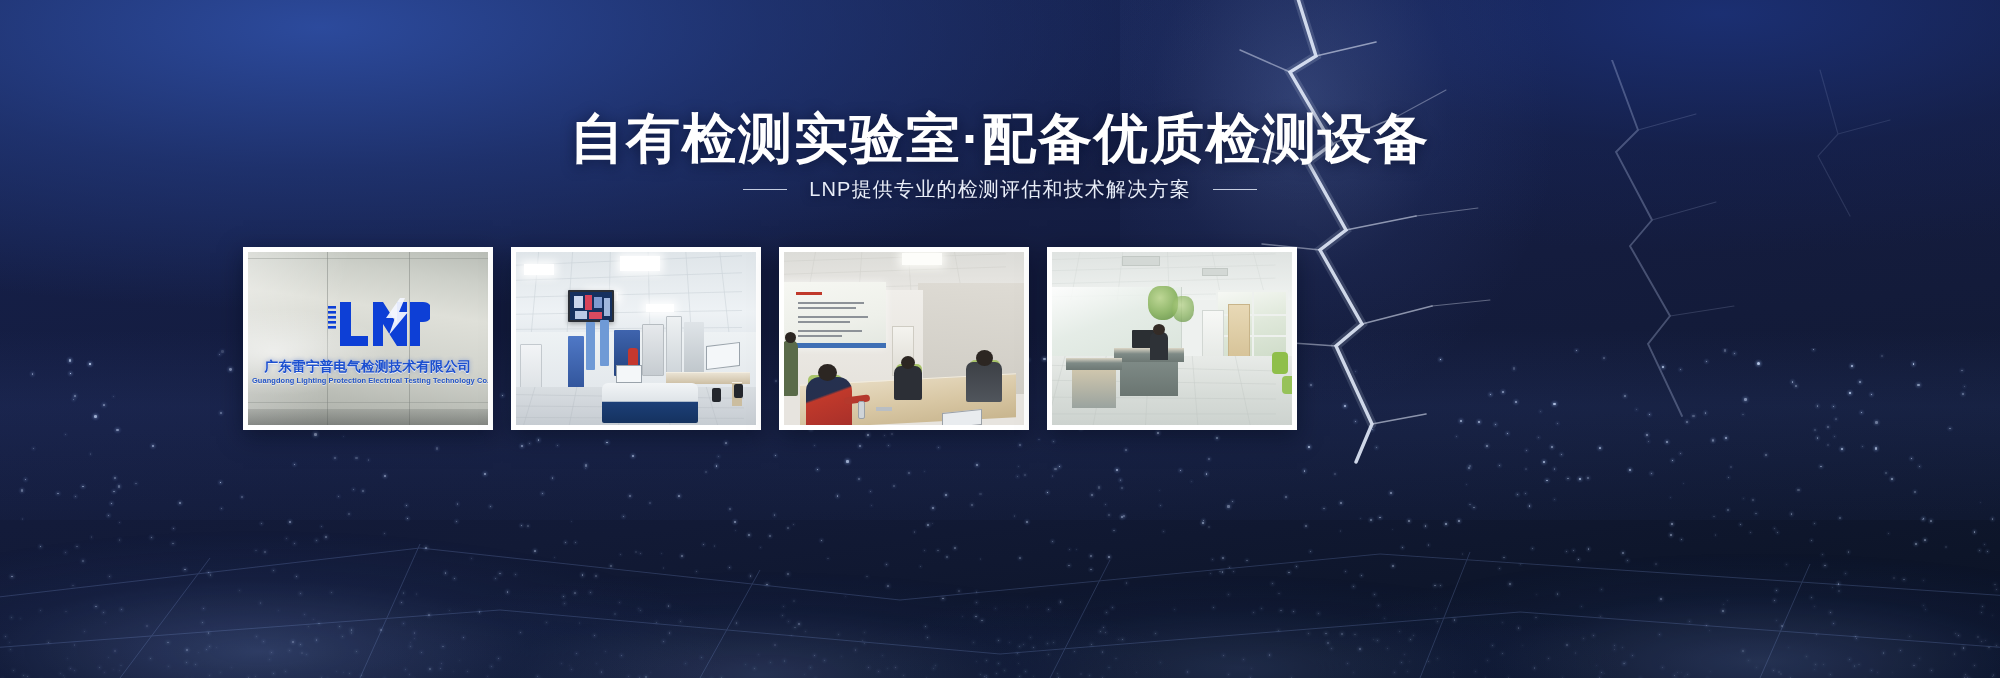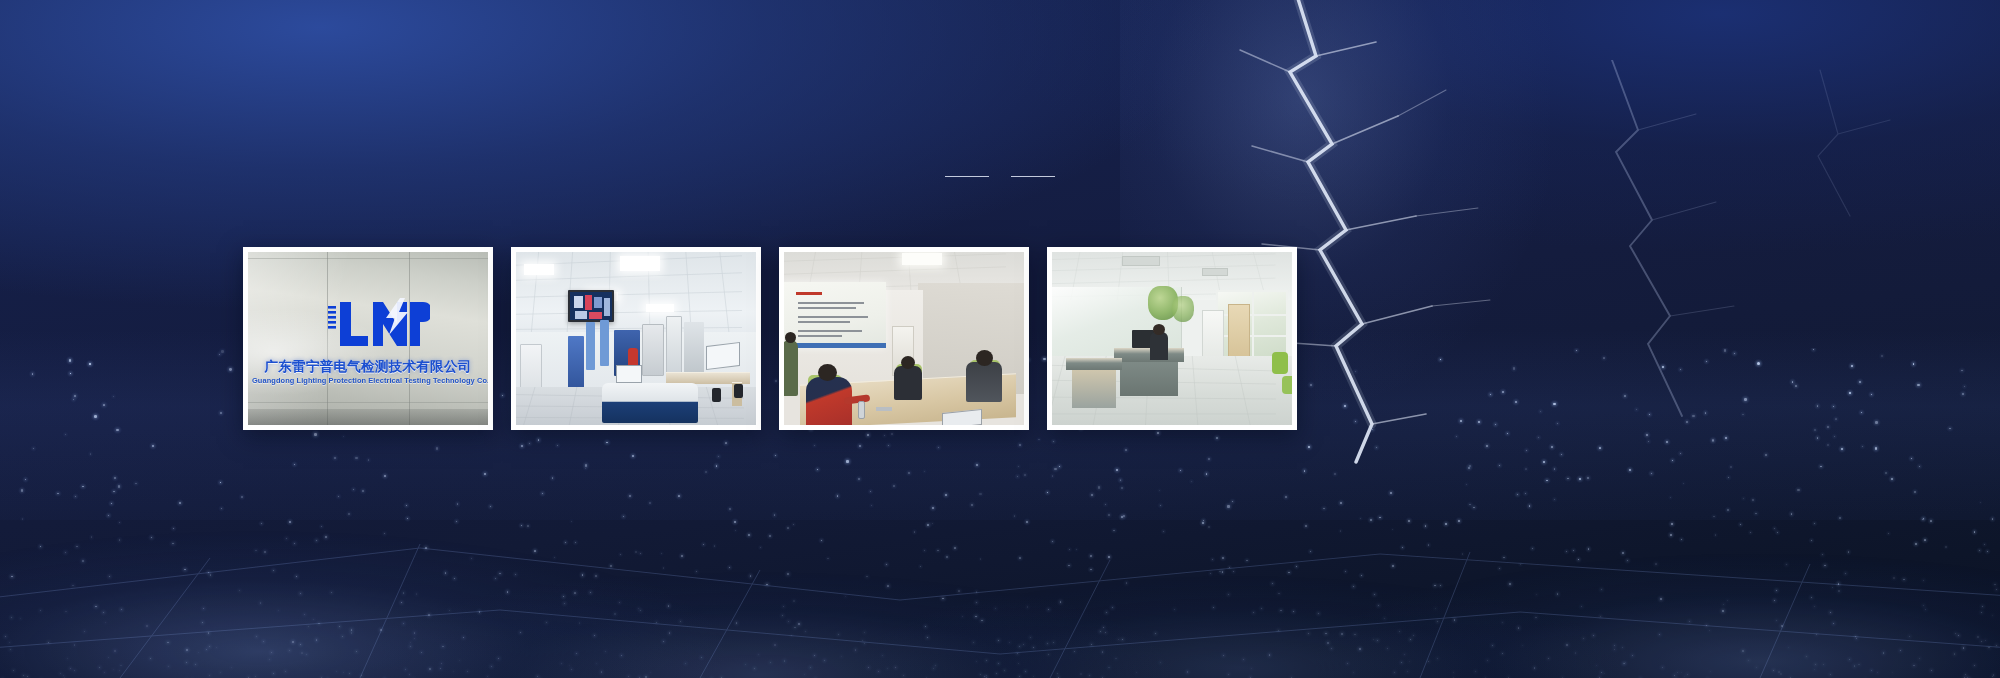--- a/index.html
+++ b/index.html
@@ -1165,23 +1165,25 @@
         <span style="left:10.99%;top:40.63%;width:0.73px;height:0.73px;opacity:0.75"></span>
         <span style="left:13.14%;top:88.68%;width:0.79px;height:0.79px;opacity:0.26"></span>
         <span style="left:91.62%;top:72.57%;width:0.73px;height:0.73px;opacity:0.13"></span>
         <span style="left:15.07%;top:92.27%;width:1.11px;height:1.11px;opacity:0.10"></span>
         <span style="left:17.13%;top:98.06%;width:0.96px;height:0.96px;opacity:0.12"></span>
         <span style="left:10.48%;top:68.55%;width:1.58px;height:1.58px;opacity:0.28"></span>
         <span style="left:27.58%;top:39.15%;width:1.85px;height:1.85px;opacity:0.42"></span>
       </div>
   </div>
 
+  <div class="headline">自有检测实验室·配备优质检测设备</div>
 
   <div class="subline">
     <span class="rule"></span>
+    <span>LNP提供专业的检测评估和技术解决方案</span>
     <span class="rule"></span>
   </div>
 
   <div class="strip">
 
     <div class="shot p1">
       <div class="frame">
         <div class="ph1">
           <div class="seam" style="left:33%"></div>
           <div class="seam" style="left:67%"></div>

